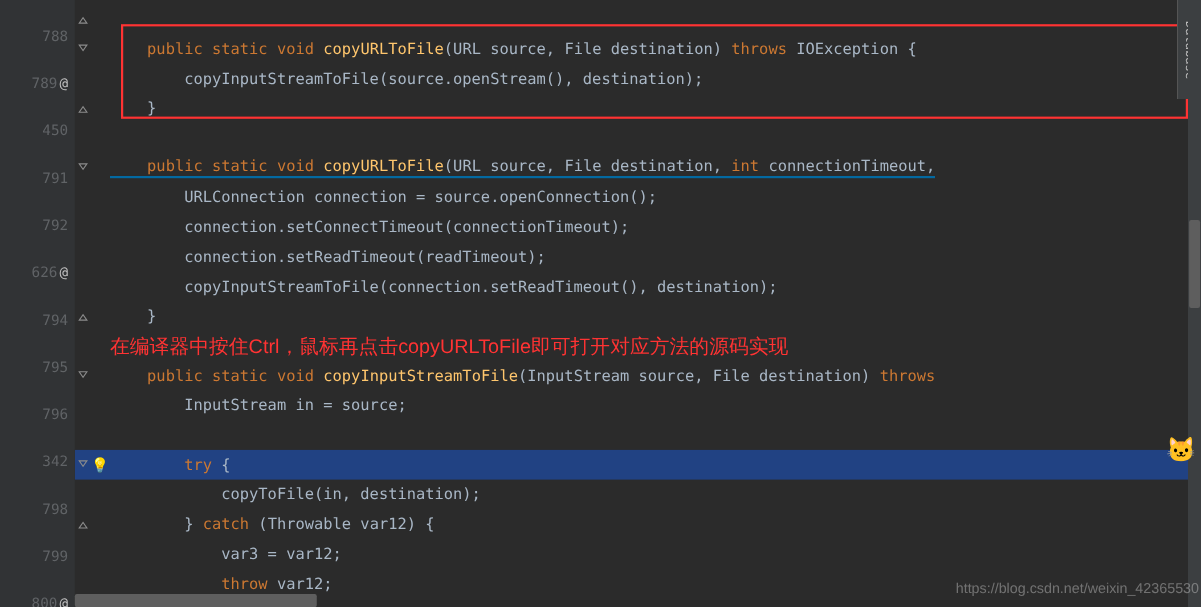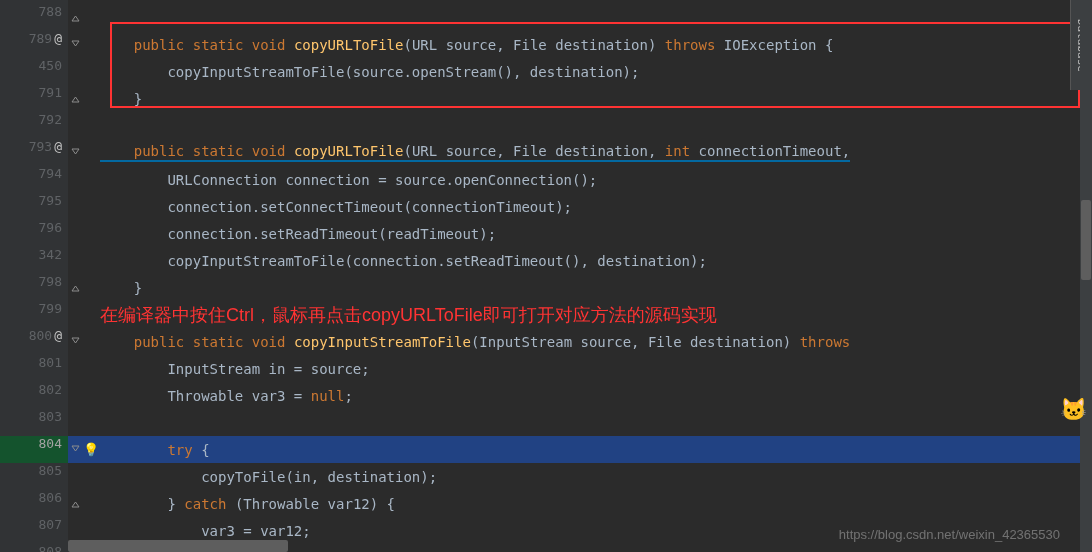--- a/index.html
+++ b/index.html
@@ -19,24 +19,25 @@
 }
 .gutter {
   background: #313335;
   width: 68px;
   flex-shrink: 0;
   padding-top: 4px;
 }
 .gutter-row {
   height: 27px;
   display: flex;
-  align-items: flex-start;
+  align-items: center;
   justify-content: flex-end;
   padding-right: 6px;
   position: relative;
+  margin-top: 16px;
 }
 .line-number {
   color: #606366;
   font-size: 13px;
 }
 .at-mark { color: #c0c0c0; font-size: 13px; margin-left: 2px; }
 .fold-icon {
   width: 10px;
   height: 10px;
   display: inline-flex;
@@ -108,21 +109,21 @@
   text-orientation: mixed;
   color: #bbbbbb;
   font-size: 11px;
   display: flex;
   align-items: center;
   justify-content: center;
   border-left: 1px solid #555;
 }
 .watermark {
   position: absolute;
-  right: 32px;
+  right: 2px;
   bottom: 10px;
   color: rgba(200,200,200,0.45);
   font-size: 13px;
   font-family: sans-serif;
 }
 .emoji-dec {
   position: absolute;
   right: 4px;
   bottom: 130px;
   font-size: 22px;
@@ -153,21 +154,21 @@
       <div class="gutter-row">
         <span class="line-number">450</span>
       </div>
       <div class="gutter-row">
         <span class="line-number">791</span>
       </div>
       <div class="gutter-row">
         <span class="line-number">792</span>
       </div>
       <div class="gutter-row">
-        <span class="line-number">793</span>
+        <span class="line-number">626</span>
         <span class="at-mark">@</span>
       </div>
       <div class="gutter-row">
         <span class="line-number">794</span>
       </div>
       <div class="gutter-row">
         <span class="line-number">795</span>
       </div>
       <div class="gutter-row">
         <span class="line-number">796</span>
@@ -231,21 +232,20 @@
       <div class="code-line"><span style="display: inline-flex; width: 30px; align-items: center; gap: 3px;"></span><span><span class="tk ">        connection.setReadTimeout(readTimeout);</span></span></div>
       <div class="code-line"><span style="display: inline-flex; width: 30px; align-items: center; gap: 3px;"></span><span><span class="tk ">        copyInputStreamToFile(connection.setReadTimeout(), destination);</span></span></div>
       <div class="code-line"><span style="display: inline-flex; width: 30px; align-items: center; gap: 3px;"><span class="fold-icon"><svg width="9" height="9" viewBox="0 0 9 9">
               <path d="M1 8 L8 8 L4.5 3 Z" fill="none" stroke="#8c8c8c" stroke-width="1"></path>
             </svg></span></span><span><span class="tk ">    }</span></span></div>
       <div class="code-line"><span style="display: inline-flex; width: 30px; align-items: center; gap: 3px;"></span><span class="annotation-text">在编译器中按住Ctrl，鼠标再点击copyURLToFile即可打开对应方法的源码实现</span></div>
       <div class="code-line"><span style="display: inline-flex; width: 30px; align-items: center; gap: 3px;"><span class="fold-icon"><svg width="9" height="9" viewBox="0 0 9 9">
               <path d="M1 1 L8 1 L4.5 6 Z" fill="none" stroke="#8c8c8c" stroke-width="1"></path>
             </svg></span></span><span><span class="tk ">    </span><span class="tk kw">public</span><span class="tk "> </span><span class="tk kw">static</span><span class="tk "> </span><span class="tk kw">void</span><span class="tk "> </span><span class="tk method">copyInputStreamToFile</span><span class="tk ">(InputStream </span><span class="tk param">source</span><span class="tk ">, File </span><span class="tk param">destination</span><span class="tk ">) </span><span class="tk kw">throws</span></span></div>
       <div class="code-line"><span style="display: inline-flex; width: 30px; align-items: center; gap: 3px;"></span><span><span class="tk ">        InputStream in = source;</span></span></div>
-      <div class="code-line"><span style="display: inline-flex; width: 30px; align-items: center; gap: 3px;"></span><span><span class="tk ">        Throwable var3 = </span><span class="tk kw">null</span><span class="tk ">;</span></span></div>
       <div class="code-line"><span style="display: inline-flex; width: 30px; align-items: center; gap: 3px;"></span><span></span></div>
       <div class="code-line highlighted"><span style="display: inline-flex; width: 30px; align-items: center; gap: 3px;"><span class="fold-icon"><svg width="9" height="9" viewBox="0 0 9 9">
               <path d="M1 1 L8 1 L4.5 6 Z" fill="none" stroke="#8c8c8c" stroke-width="1"></path>
             </svg></span><span class="bulb">💡</span></span><span><span class="tk ">        </span><span class="tk kw">try</span><span class="tk "> {</span></span></div>
       <div class="code-line"><span style="display: inline-flex; width: 30px; align-items: center; gap: 3px;"></span><span><span class="tk ">            copyToFile(in, destination);</span></span></div>
       <div class="code-line"><span style="display: inline-flex; width: 30px; align-items: center; gap: 3px;"><span class="fold-icon"><svg width="9" height="9" viewBox="0 0 9 9">
               <path d="M1 8 L8 8 L4.5 3 Z" fill="none" stroke="#8c8c8c" stroke-width="1"></path>
             </svg></span></span><span><span class="tk ">        } </span><span class="tk kw">catch</span><span class="tk "> (Throwable var12) {</span></span></div>
       <div class="code-line"><span style="display: inline-flex; width: 30px; align-items: center; gap: 3px;"></span><span><span class="tk ">            var3 = var12;</span></span></div>
       <div class="code-line"><span style="display: inline-flex; width: 30px; align-items: center; gap: 3px;"></span><span><span class="tk ">            </span><span class="tk kw">throw</span><span class="tk "> var12;</span></span></div>

